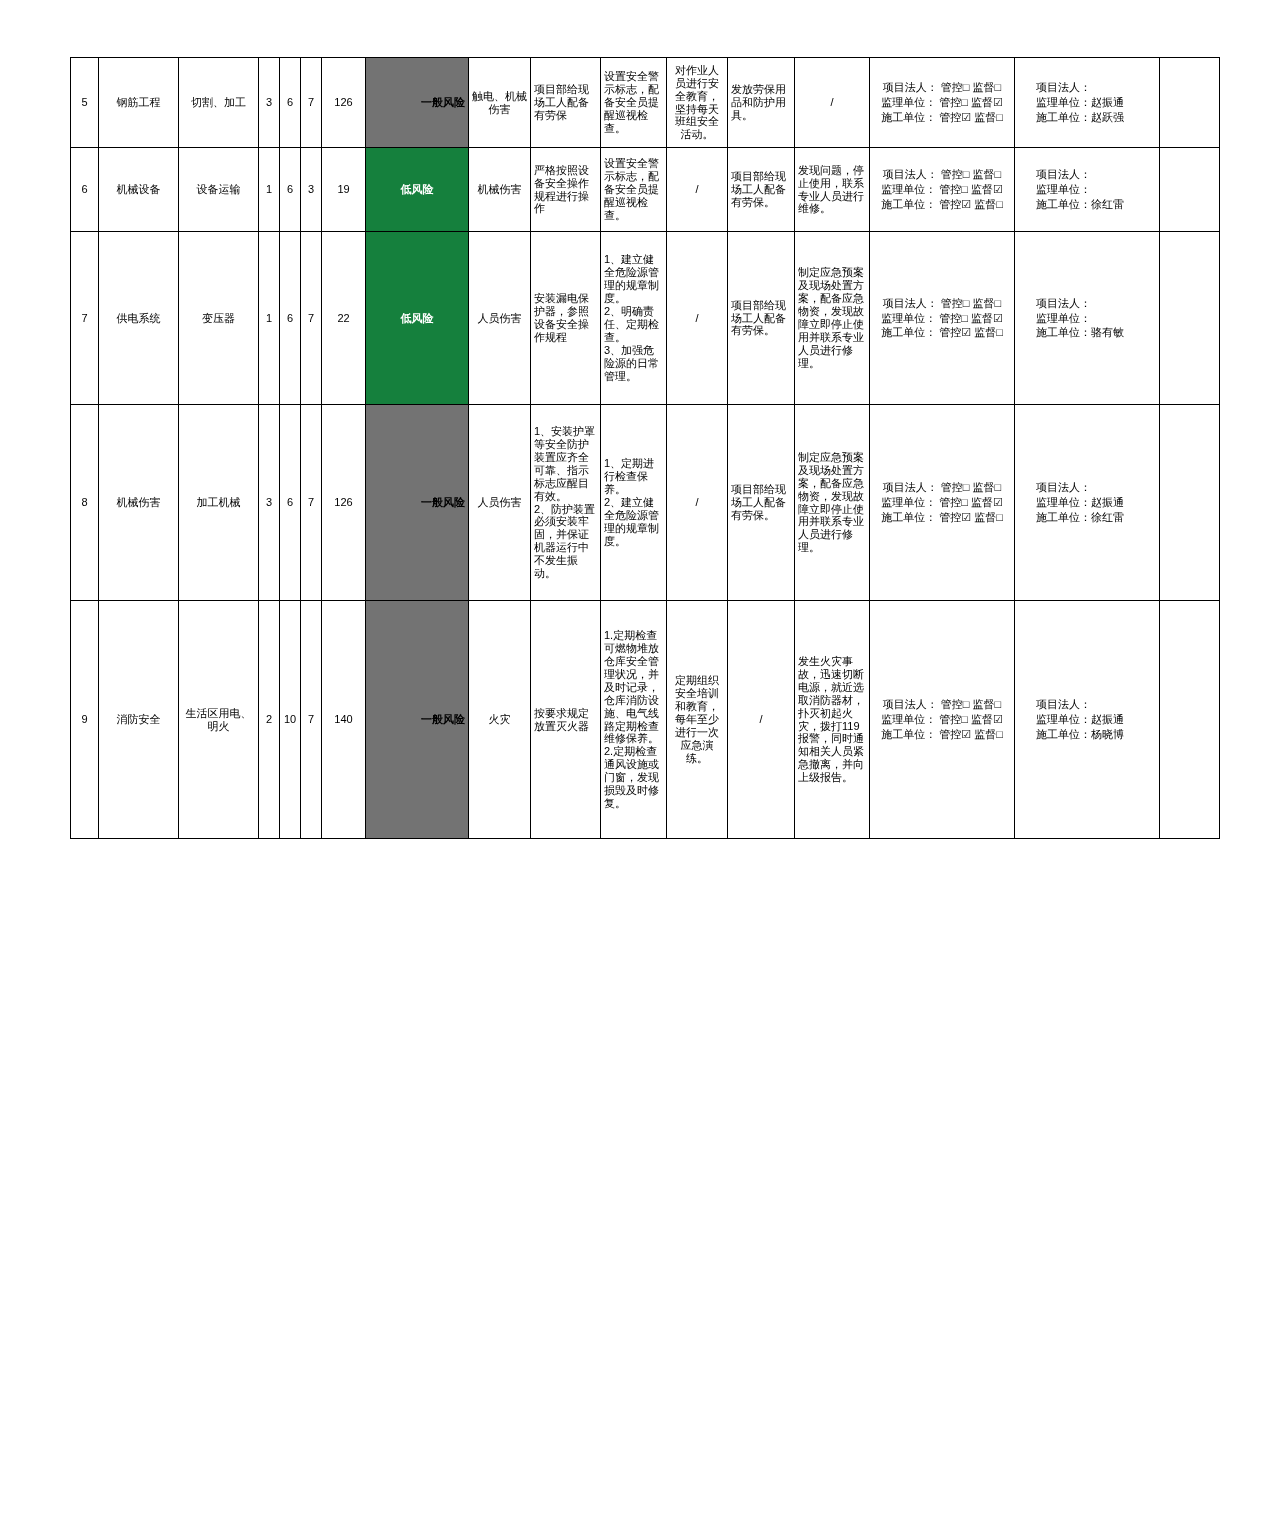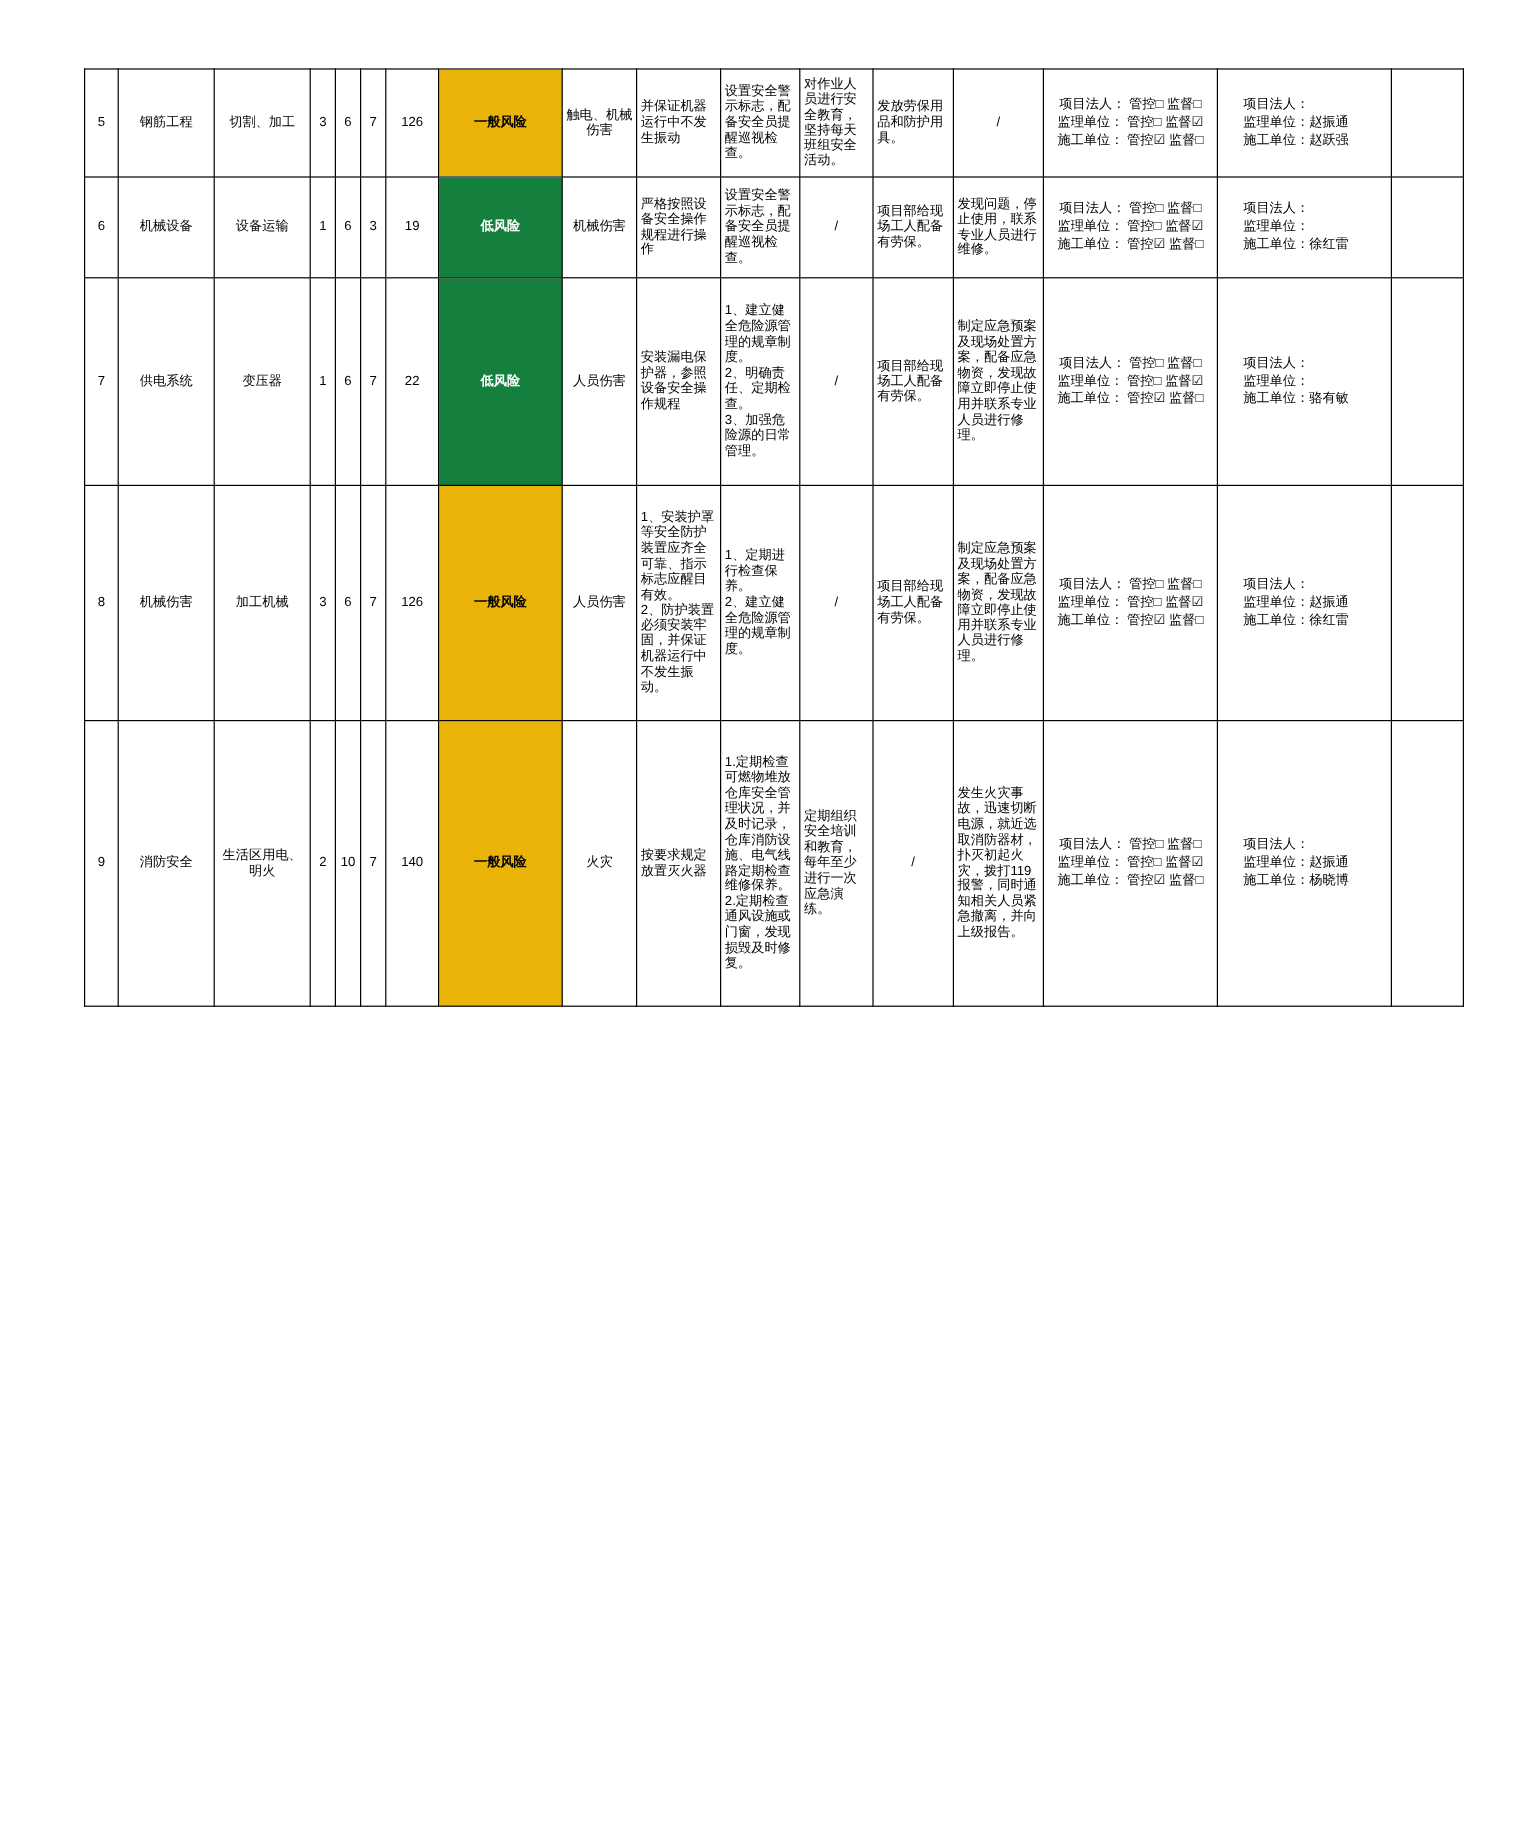--- a/index.html
+++ b/index.html
@@ -37,28 +37,28 @@
   }
   .c-no        { width: 28px;  text-align: center; }
   .c-cat       { width: 80px;  text-align: center; }
   .c-act       { width: 80px;  text-align: center; margin-left: 28px; }
   .c-l, .c-e, .c-c { width: 21px; text-align: center; }
   .c-d         { width: 44px;  text-align: center; }
   .c-level     { width: 103px; text-align: center; font-weight: bold; }
   .c-hazard    { width: 62px;  text-align: center; }
   .c-m1        { width: 70px;  text-align: left; }
   .c-m2        { width: 66px;  text-align: left; }
-  .c-m3        { width: 61px;  text-align: left; }
+  .c-m3        { width: 61px;  text-align: center; }
   .c-m4        { width: 67px;  text-align: left; }
   .c-m5        { width: 75px;  text-align: left; }
   .c-resp      { width: 145px; text-align: center; white-space: nowrap; }
   .c-sup       { width: 145px; text-align: left; }
   .c-last      { width: 60px;  text-align: center; }
 
-  .lvl-yellow { background: #eab308; }
+  .lvl-yellow { background: #737373; text-align: right; }
   .lvl-blue   { background: #15803d; color: #ffffff; }
 
   .slash { text-align: center; }
   .cell-text { white-space: pre-line; }
   .resp-line { display: block; line-height: 1.35; }
   .sup-line { display: block; line-height: 1.35; text-align: left; }
 </style>
 </head>
 <body>
 
@@ -87,21 +87,21 @@
         <tr style="height: 90px;">
           <td class="c-no"><span class="cell-text">5</span></td>
           <td class="c-cat"><span class="cell-text">钢筋工程</span></td>
           <td class="c-act"><span class="cell-text">切割、加工</span></td>
           <td class="c-l"><span class="cell-text">3</span></td>
           <td class="c-e"><span class="cell-text">6</span></td>
           <td class="c-c"><span class="cell-text">7</span></td>
           <td class="c-d"><span class="cell-text">126</span></td>
           <td class="c-level lvl-yellow">一般风险</td>
           <td class="c-hazard"><span class="cell-text">触电、机械伤害</span></td>
-          <td class="c-m1"><span class="cell-text">并保证机器运行中不发生振动</span></td>
+          <td class="c-m1"><span class="cell-text">项目部给现场工人配备有劳保</span></td>
           <td class="c-m2"><span class="cell-text">设置安全警示标志，配备安全员提醒巡视检查。</span></td>
           <td class="c-m3"><span class="cell-text">对作业人员进行安全教育，坚持每天班组安全活动。</span></td>
           <td class="c-m4"><span class="cell-text">发放劳保用品和防护用具。</span></td>
           <td class="c-m5 slash"><span class="cell-text">/</span></td>
           <td class="c-resp">
             <span class="resp-line">项目法人：    管控□    监督□</span>
             <span class="resp-line">监理单位：    管控□    监督☑</span>
             <span class="resp-line">施工单位：    管控☑    监督□</span>
           </td>
           <td class="c-sup"><div style="display: inline-block; text-align: left; margin-left: 18px;"><span class="sup-line">项目法人：</span><span class="sup-line">监理单位：赵振通</span><span class="sup-line">施工单位：赵跃强</span></div></td>

